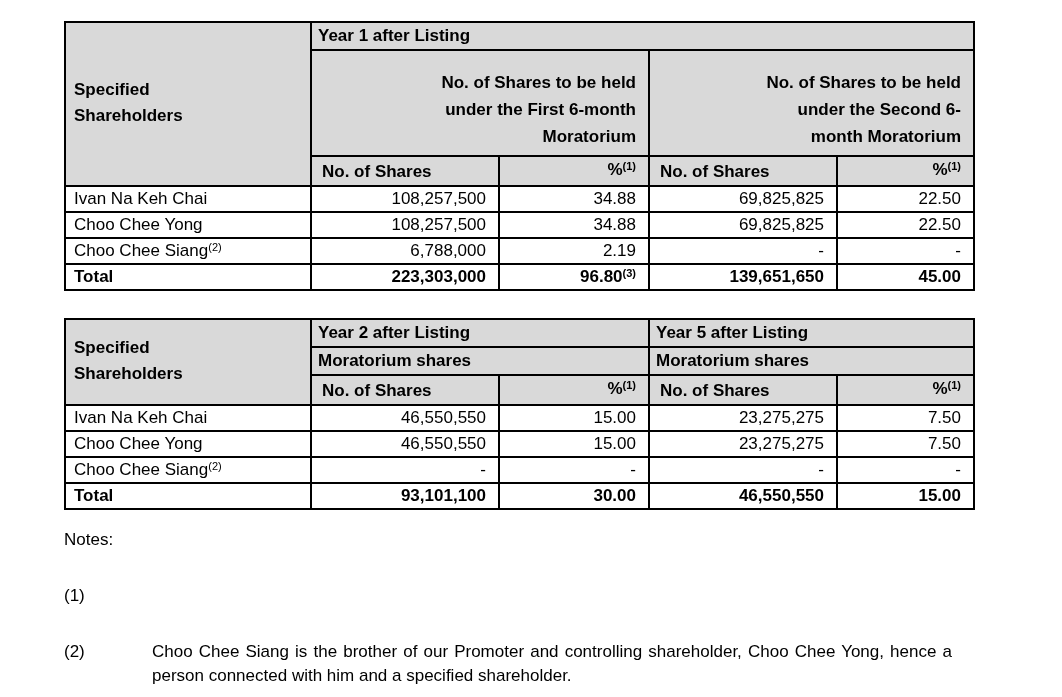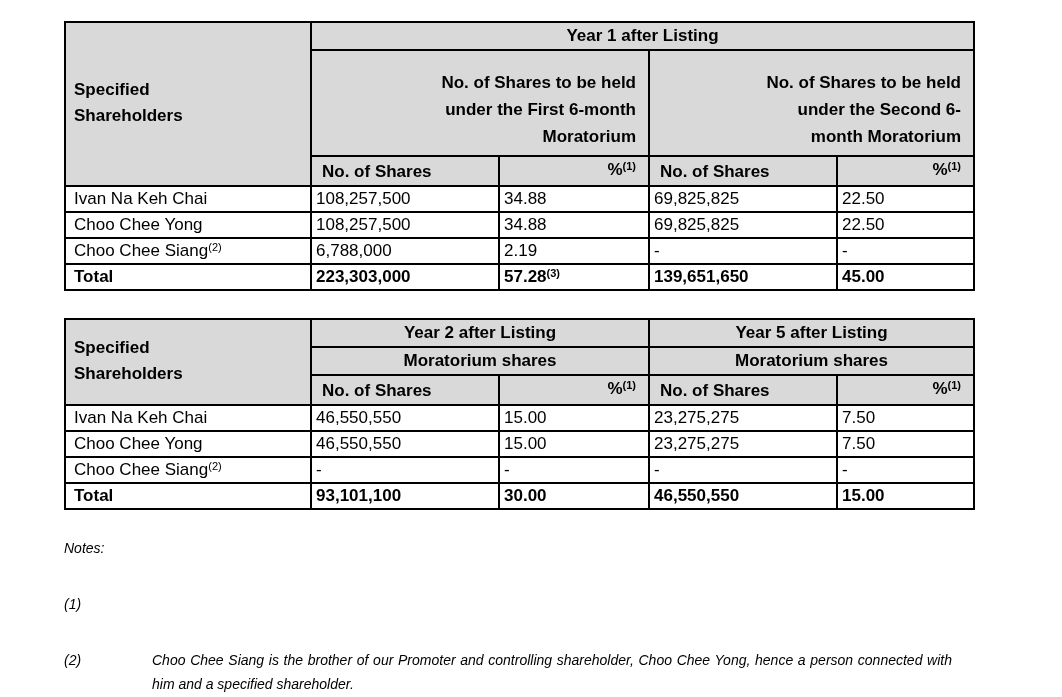--- a/index.html
+++ b/index.html
@@ -27,50 +27,49 @@
     overflow: hidden;
   }
   .hdr { background: #d9d9d9; font-weight: bold; }
   td.corner {
     vertical-align: bottom;
     text-align: left;
     padding: 2px 6px 4px 8px;
     white-space: pre-line;
     line-height: 26px;
   }
-  td.year-cell { text-align: center; padding: 2px 6px; }
+  td.year-cell { padding: 2px 6px; }
   td.group-cell {
     text-align: right;
     vertical-align: bottom;
     padding: 18px 12px 5px 6px;
     white-space: pre-line;
     line-height: 27px;
   }
   td.colh-shares { text-align: left; vertical-align: bottom; padding: 2px 4px 0 10px; }
   td.colh-pct    { text-align: right; vertical-align: bottom; padding: 2px 12px 4px 4px; }
   td.name { text-align: left;  padding: 2px 4px 2px 8px; }
-  td.num  { text-align: left; padding: 2px 12px 2px 4px; }
+  td.num  { text-align: right; padding: 2px 12px 2px 4px; }
   tr.total-row td { font-weight: bold; }
   sup {
     font-size: 11px;
     line-height: 0;
     vertical-align: 5px;
   }
   .t1-r1 { height: 28px; }
   .t1-r2 { height: 82px; }
   .t1-r3 { height: 30px; }
   .drow  { height: 16px; }
   .t2 { margin-top: 27px; }
   .t2-r1 { height: 28px; }
   .t2-r2 { height: 28px; margin-left: 20px; }
   .t2-r3 { height: 30px; }
   .notes {
-    margin-top: 26px;
-    font-style: italic;
-    font-size: 14px;
+    margin-top: 18px;
+    font-size: 17px;
     line-height: 24px;
   }
   .note-item { display: flex; margin-top: 32px; }
   .note-num  { flex: 0 0 88px; }
   .note-text { width: 800px; text-align: justify; }
 </style>
 </head>
 <body>
 
 <div class="doc">
@@ -120,21 +119,21 @@
       <tr class="drow">
         <td class="name"><span>Choo Chee Siang</span><sup>(2)</sup></td>
         <td class="num">6,788,000</td>
         <td class="num">2.19</td>
         <td class="num">-</td>
         <td class="num">-</td>
       </tr>
       <tr class="drow total-row">
         <td class="name">Total</td>
         <td class="num">223,303,000</td>
-        <td class="num"><span>57.28</span><sup>(3)</sup></td>
+        <td class="num"><span>96.80</span><sup>(3)</sup></td>
         <td class="num">139,651,650</td>
         <td class="num">45.00</td>
       </tr>
     </tbody>
   </table>
 
   <table class="mtable t2">
     <colgroup>
       <col style="width:246px">
         <col style="width:188px">

